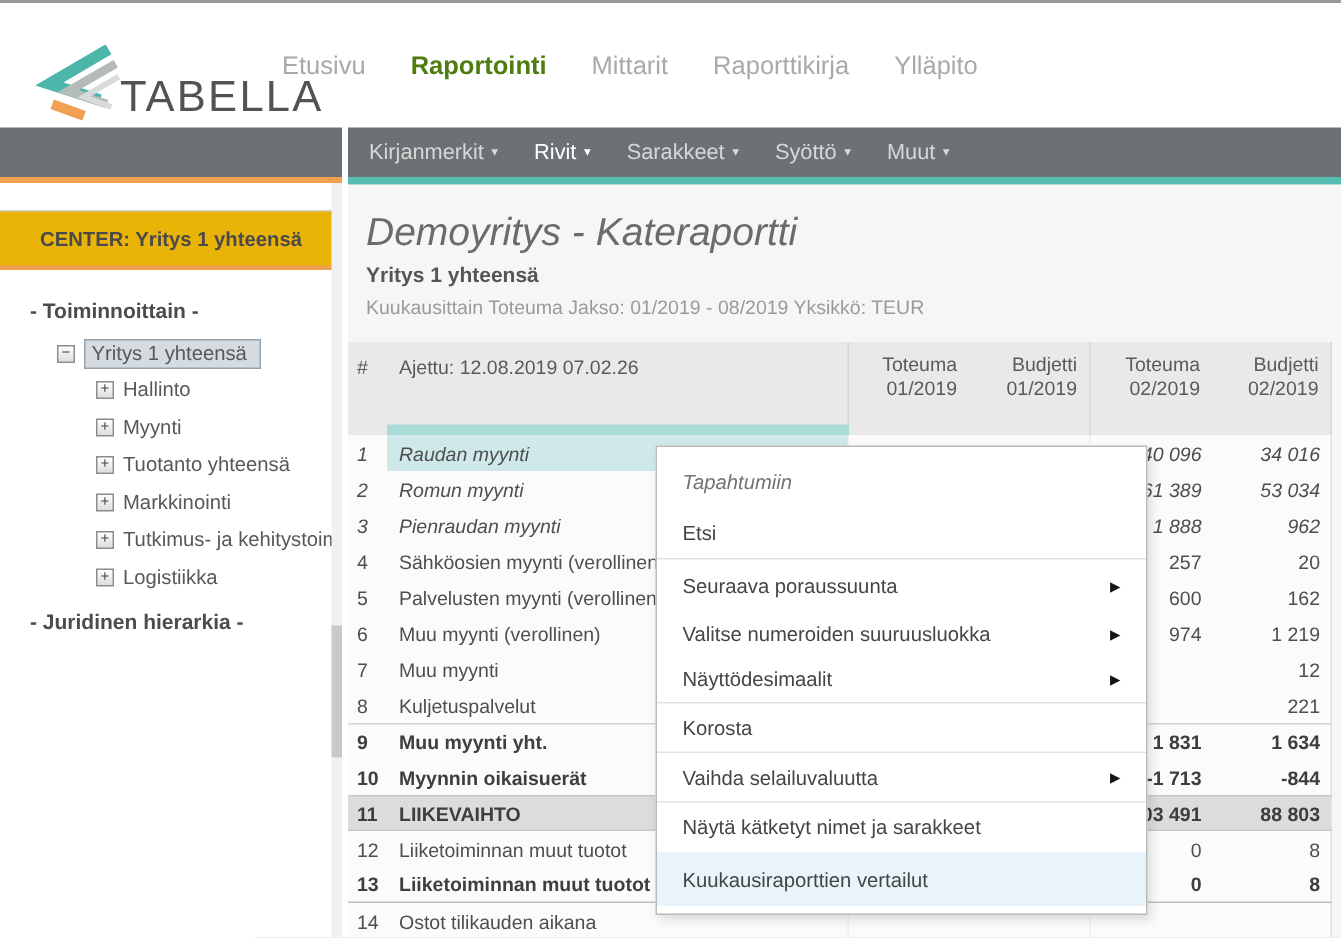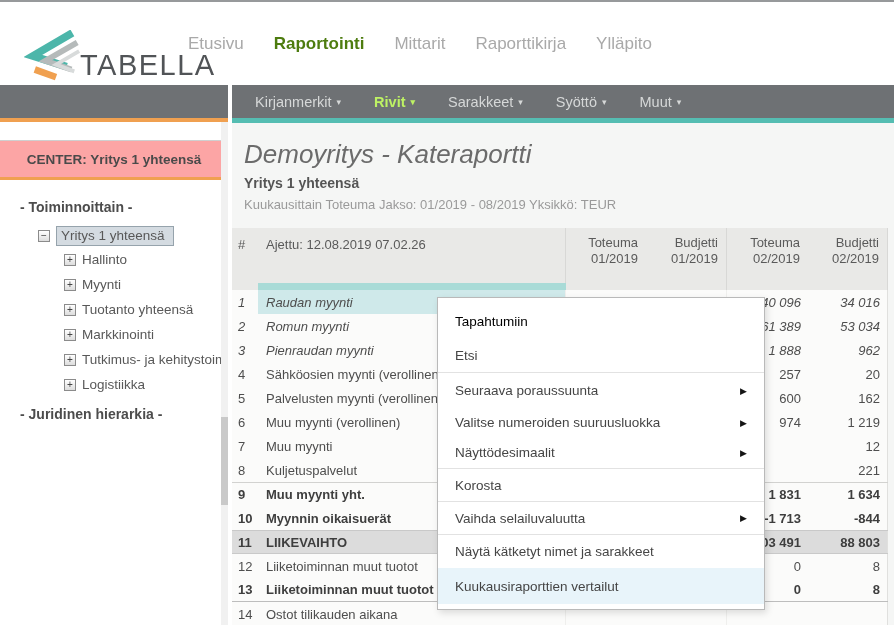--- a/index.html
+++ b/index.html
@@ -16,28 +16,28 @@
   .logo svg { width:64px; height:52px; }
   .logo-text { font-size:29px; color:#515457; letter-spacing:1.5px; margin-left:-8px; margin-top:8px; }
   .topnav { position:absolute; left:188px; top:0; height:83px; display:flex; align-items:center; gap:30px; font-size:17px; color:#a9a9a9; }
   .topnav .navitem { cursor:pointer; }
   .topnav .active { color:#4d7c0f; font-weight:700; }
 
   
   .subbar-left { position:absolute; left:0; top:85px; width:228px; height:37px; background:#6e7174; border-bottom:4px solid #f0a050; }
   .subbar-right { position:absolute; left:232px; top:85px; width:662px; height:38px; background:#6e7174; border-bottom:5px solid #55bdb2;
     display:flex; align-items:center; gap:24px; padding-left:14px; font-size:14.5px; color:#d6d8d8; }
-  .subbar-right .tbitem { cursor:pointer; white-space:nowrap;margin-left:9px; }
-  .subbar-right .active { color:#bef264; font-weight:700; }
+  .subbar-right .tbitem { cursor:pointer; white-space:nowrap; }
+  .subbar-right .active { color:#ffffff; font-weight:400; }
   .caret { font-size:9px; margin-left:5px; vertical-align:2px; display:inline-block; }
   .gapstrip { position:absolute; left:228px; top:85px; width:4px; height:540px; background:#fff; z-index:4; }
 
   
   .sidebar { position:absolute; left:0; top:122px; width:228px; height:503px; background:#fff; }
-  .center-box { position:absolute; left:0; top:18px; width:228px; height:40px; background:#fca5a5;
+  .center-box { position:absolute; left:0; top:18px; width:228px; height:40px; background:#eab308;
     border-top:1px solid #cfcfcf; border-bottom:3px solid #f0a050;
     display:flex; align-items:center; justify-content:center; font-weight:700; font-size:13.5px; color:#4a4a4a; }
   .tree { position:absolute; left:0; top:75px; width:228px; font-size:13.5px; color:#585858; }
   .tgroup { font-weight:700; font-size:14px; color:#4c4c4c; padding-left:20px; height:20px; line-height:20px; }
   .tnode { display:flex; align-items:center; height:25px; margin-left:38px; cursor:pointer; white-space:nowrap; }
   .tnode.child { margin-left:64px; }
   .tnode.root { margin-top:7px; height:23px; }
   .tgroup.second { margin-top:7px; }
   .ebox { width:12px; height:12px; border:1px solid #8b8b8b; background:linear-gradient(#ffffff,#dddddd);
     font-size:10px; line-height:10px; text-align:center; color:#444; margin-right:6px; flex:0 0 auto; }
@@ -72,21 +72,21 @@
   .r-band { background:#dcdcdc; border-top:1px solid #c9c9c9; border-bottom:1px solid #c9c9c9; font-weight:700; color:#3e3e3e; }
   .r-topline { border-top:1px solid #d2d2d0; }
   .r-botline { border-bottom:1px solid #bdbdbd; }
   .hl-cell { background:#cfe9ea; }
 
   
   .ctxmenu { position:absolute; left:437px; top:297px; width:328px; background:#fff; border:1px solid #b9b9b9;
     box-shadow:2px 3px 7px rgba(0,0,0,.13); padding:5px 0; z-index:10; font-size:13.5px; color:#454545; }
   .mi { display:flex; align-items:center; padding:0 17px; cursor:pointer; }
   .mi .arrow { margin-left:auto; font-size:9px; color:#141414; }
-  .mi.disabled { color:#000000; cursor:default; }
+  .mi.disabled { color:#737373; cursor:default;font-style:italic; }
   .mi.hl { background:#e8f4fa; }
   .msep { height:1px; background:#e2e2e2; }
   .h36{height:36px} .h35{height:35px} .h33{height:33px} .h32{height:32px} .h31{height:31px} .h29{height:29px}
 </style>
 </head>
 <body>
 
 <div class="stage">
 
   <div class="topbar">

